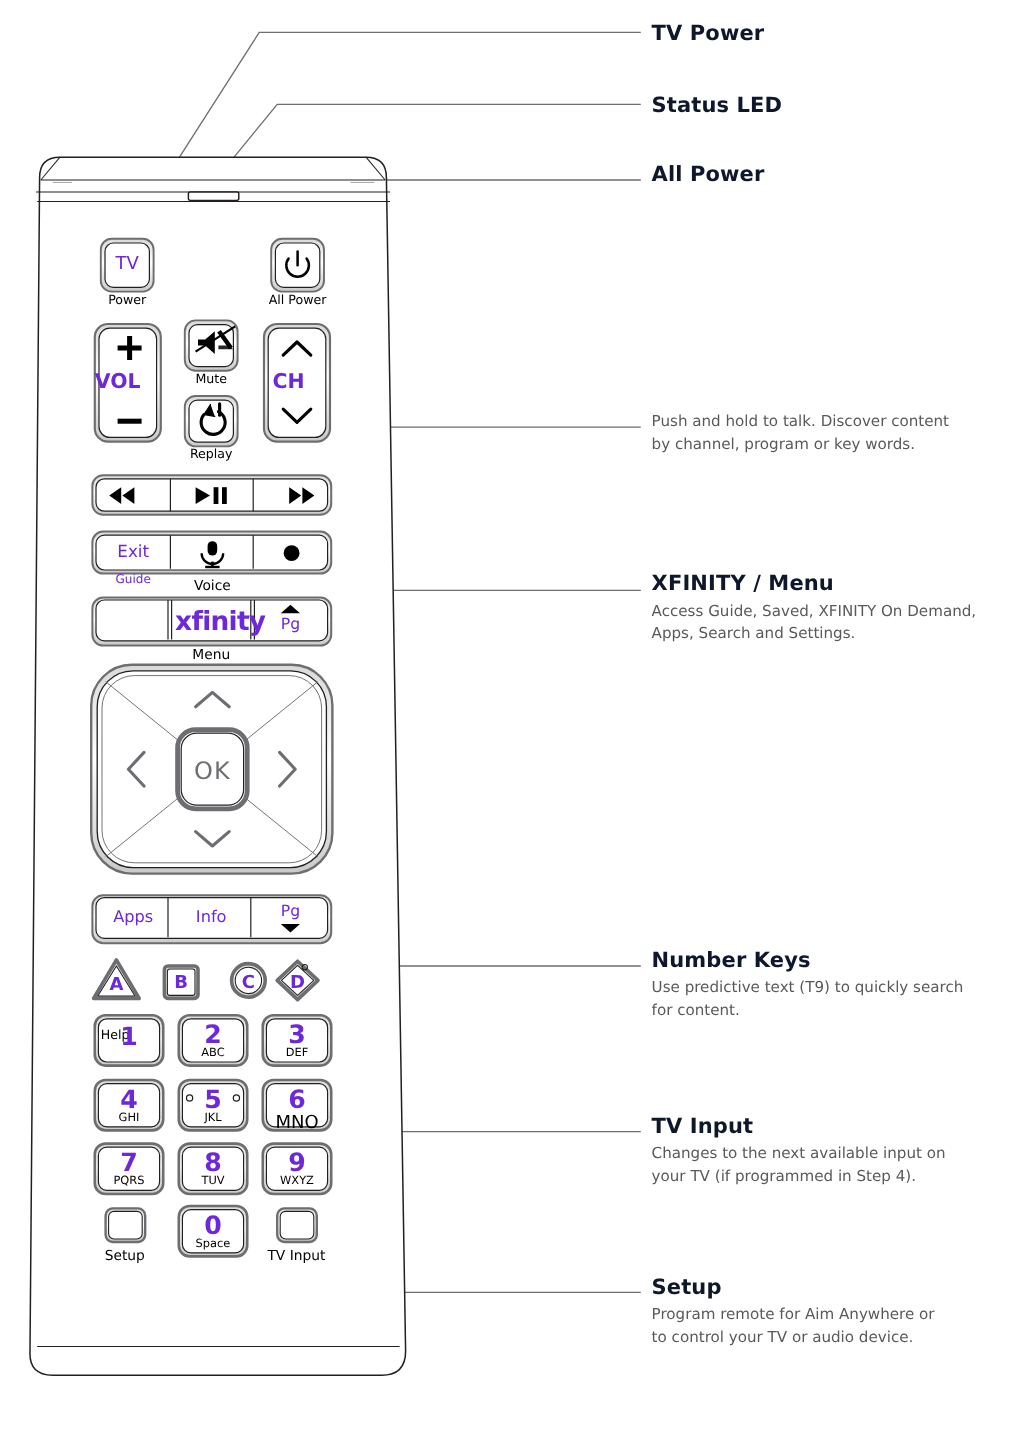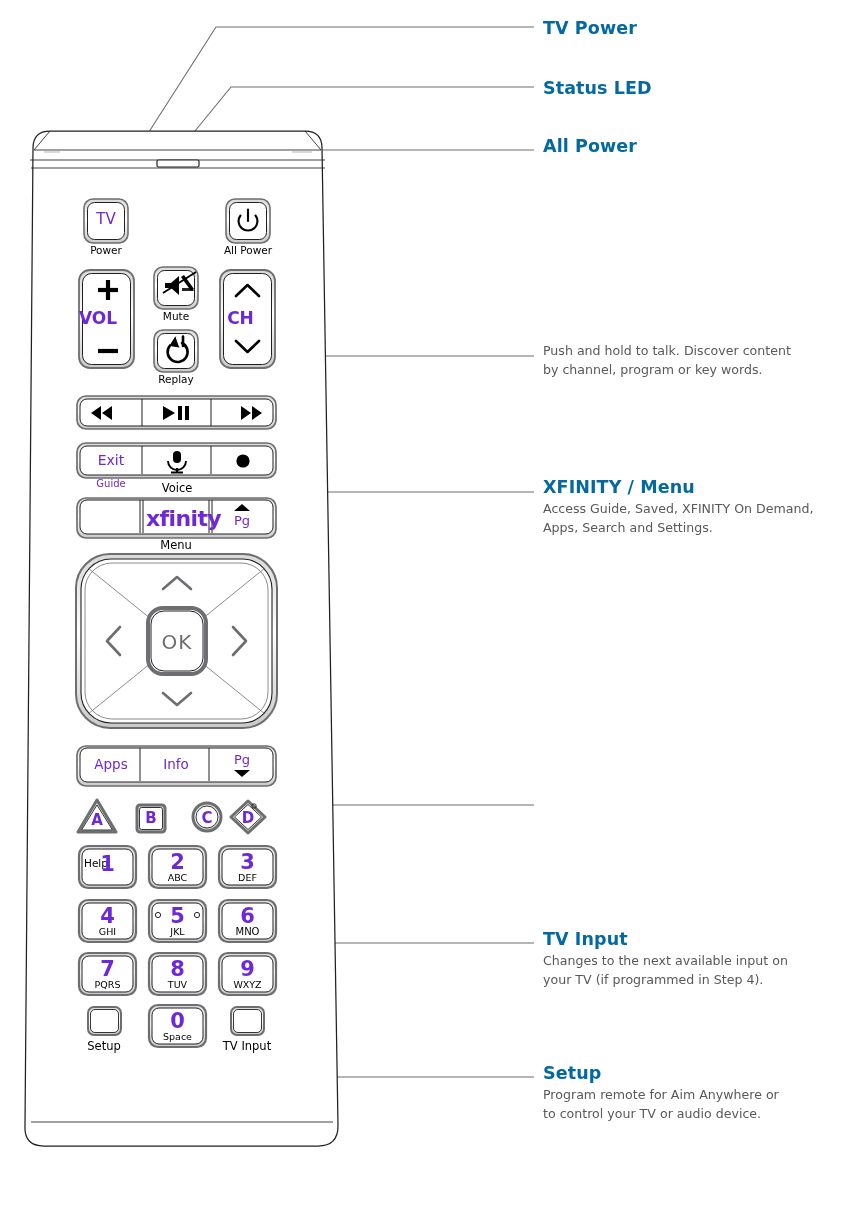--- a/index.html
+++ b/index.html
@@ -8,21 +8,21 @@
     background:#ffffff;
     font-family:"DejaVu Sans","Liberation Sans",sans-serif;
     position:relative;overflow:hidden;
   }
   #stage{position:absolute;left:0;top:0;width:856px;height:1207px;}
   svg.layer{position:absolute;left:0;top:0;width:856px;height:1207px;overflow:visible;}
 
   
   .callout{position:absolute;}
   .callout .c-title{
-    font-size:17.5px;font-weight:bold;color:#0369a1;
+    font-size:17.5px;font-weight:bold;color:#0f172a;
     letter-spacing:0.1px;line-height:1.15;white-space:nowrap;
   }
   .callout .c-body{
     font-size:12.6px;color:#58595b;line-height:1.48;
     letter-spacing:0.0px;margin-top:3px;white-space:nowrap;
   }
 
   
   .btxt{position:absolute;color:#6d28d9;text-align:center;white-space:nowrap;
         font-family:"DejaVu Sans","Liberation Sans",sans-serif;}
@@ -277,21 +277,21 @@
     <div class="btxt" style="left:149px;top:850px;width:57px;font-size:21px;font-weight:bold;">2</div>
     <div class="sub" style="left:149px;top:872px;width:57px;font-size:9.5px;">ABC</div>
     <div class="btxt" style="left:219px;top:850px;width:57px;font-size:21px;font-weight:bold;">3</div>
     <div class="sub" style="left:219px;top:872px;width:57px;font-size:9.5px;">DEF</div>
 
     <div class="btxt" style="left:79px;top:904px;width:57px;font-size:21px;font-weight:bold;">4</div>
     <div class="sub" style="left:79px;top:926px;width:57px;font-size:9.5px;">GHI</div>
     <div class="btxt" style="left:149px;top:904px;width:57px;font-size:21px;font-weight:bold;">5</div>
     <div class="sub" style="left:149px;top:926px;width:57px;font-size:9.5px;">JKL</div>
     <div class="btxt" style="left:219px;top:904px;width:57px;font-size:21px;font-weight:bold;">6</div>
-    <div class="sub" style="left:219px;top:926px;width:57px;font-size:10px;">MNO</div>
+    <div class="sub" style="left:219px;top:926px;width:57px;font-size:15px;">MNO</div>
 
     <div class="btxt" style="left:79px;top:957px;width:57px;font-size:21px;font-weight:bold;">7</div>
     <div class="sub" style="left:79px;top:979px;width:57px;font-size:9.5px;">PQRS</div>
     <div class="btxt" style="left:149px;top:957px;width:57px;font-size:21px;font-weight:bold;">8</div>
     <div class="sub" style="left:149px;top:979px;width:57px;font-size:9.5px;">TUV</div>
     <div class="btxt" style="left:219px;top:957px;width:57px;font-size:21px;font-weight:bold;">9</div>
     <div class="sub" style="left:219px;top:979px;width:57px;font-size:9.5px;">WXYZ</div>
 
     <div class="btxt" style="left:149px;top:1009px;width:57px;font-size:21px;font-weight:bold;">0</div>
     <div class="sub" style="left:149px;top:1031px;width:57px;font-size:9.5px;">Space</div>
@@ -320,20 +320,27 @@
   </div>
 
   <div class="callout" style="left:543px;top:477px;">
     <div class="c-title">XFINITY / Menu</div>
     <div class="c-body">
       <div>Access Guide, Saved, XFINITY On Demand,</div>
       <div>Apps, Search and Settings.</div>
     </div>
   </div>
 
+  <div class="callout" style="left:543px;top:791px;">
+    <div class="c-title">Number Keys</div>
+    <div class="c-body">
+      <div>Use predictive text (T9) to quickly search</div>
+      <div>for content.</div>
+    </div>
+  </div>
 
   <div class="callout" style="left:543px;top:929px;">
     <div class="c-title">TV Input</div>
     <div class="c-body">
       <div>Changes to the next available input on</div>
       <div>your TV (if programmed in Step 4).</div>
     </div>
   </div>
 
   <div class="callout" style="left:543px;top:1063px;">

